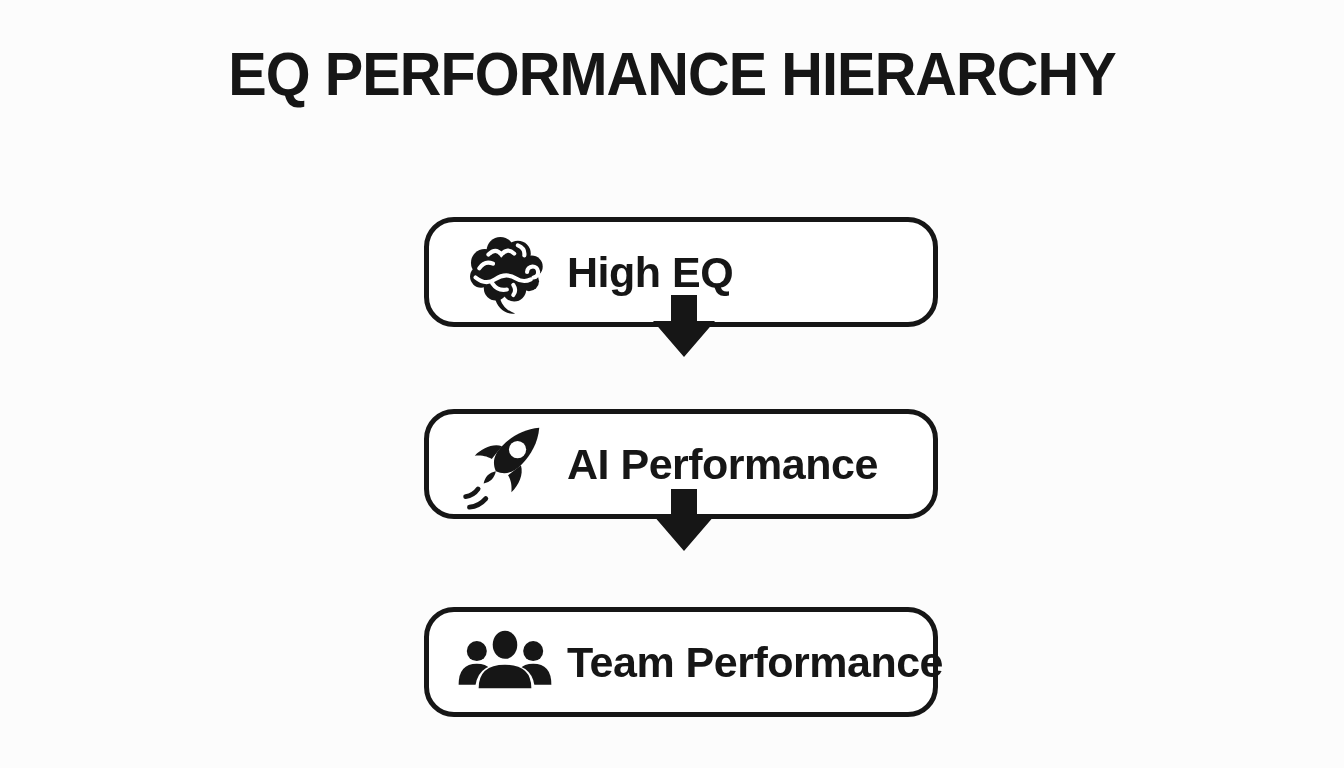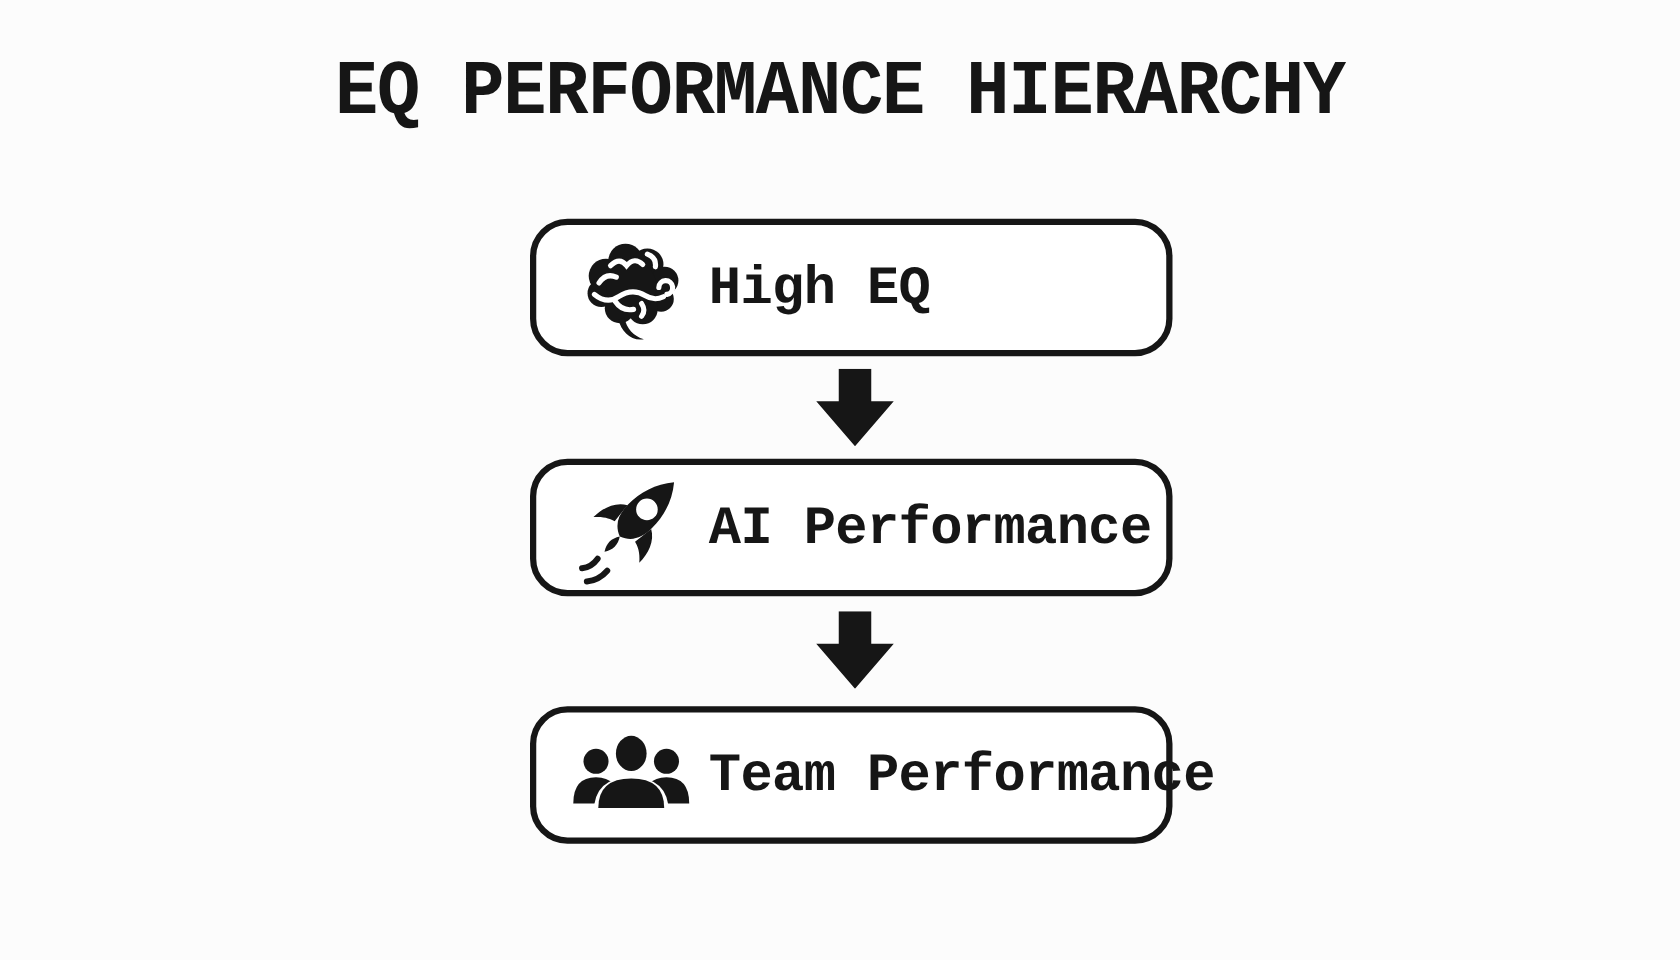--- a/index.html
+++ b/index.html
@@ -8,21 +8,21 @@
     --box_fill: #ffffff;
   }
   * { margin: 0; padding: 0; box-sizing: border-box; }
   html, body { background: #ffffff; }
   .canvas {
     position: relative;
     width: 1344px;
     height: 768px;
     background: var(--background);
     overflow: hidden;
-    font-family: Liberation Mono, monospace;
+    font-family: Liberation Sans, sans-serif;
     color: var(--ink);
   }
   .title {
     position: absolute;
     top: 38px;
     left: 0;
     width: 100%;
     text-align: center;
     font-size: 62px;
     font-weight: 800;
@@ -35,20 +35,21 @@
     position: absolute;
     left: 424px;
     width: 514px;
     height: 110px;
     background: var(--box_fill);
     border: 5px solid var(--ink);
     border-radius: 30px;
     display: flex;
     align-items: center;
     padding-left: 24px;
+    margin-top: 42px;
   }
   .flow-box.b1 { top: 175px; }
   .flow-box.b2 { top: 367px; }
   .flow-box.b3 { top: 565px; }
   .icon-wrap {
     width: 104px;
     height: 100%;
     display: flex;
     align-items: center;
     justify-content: center;

